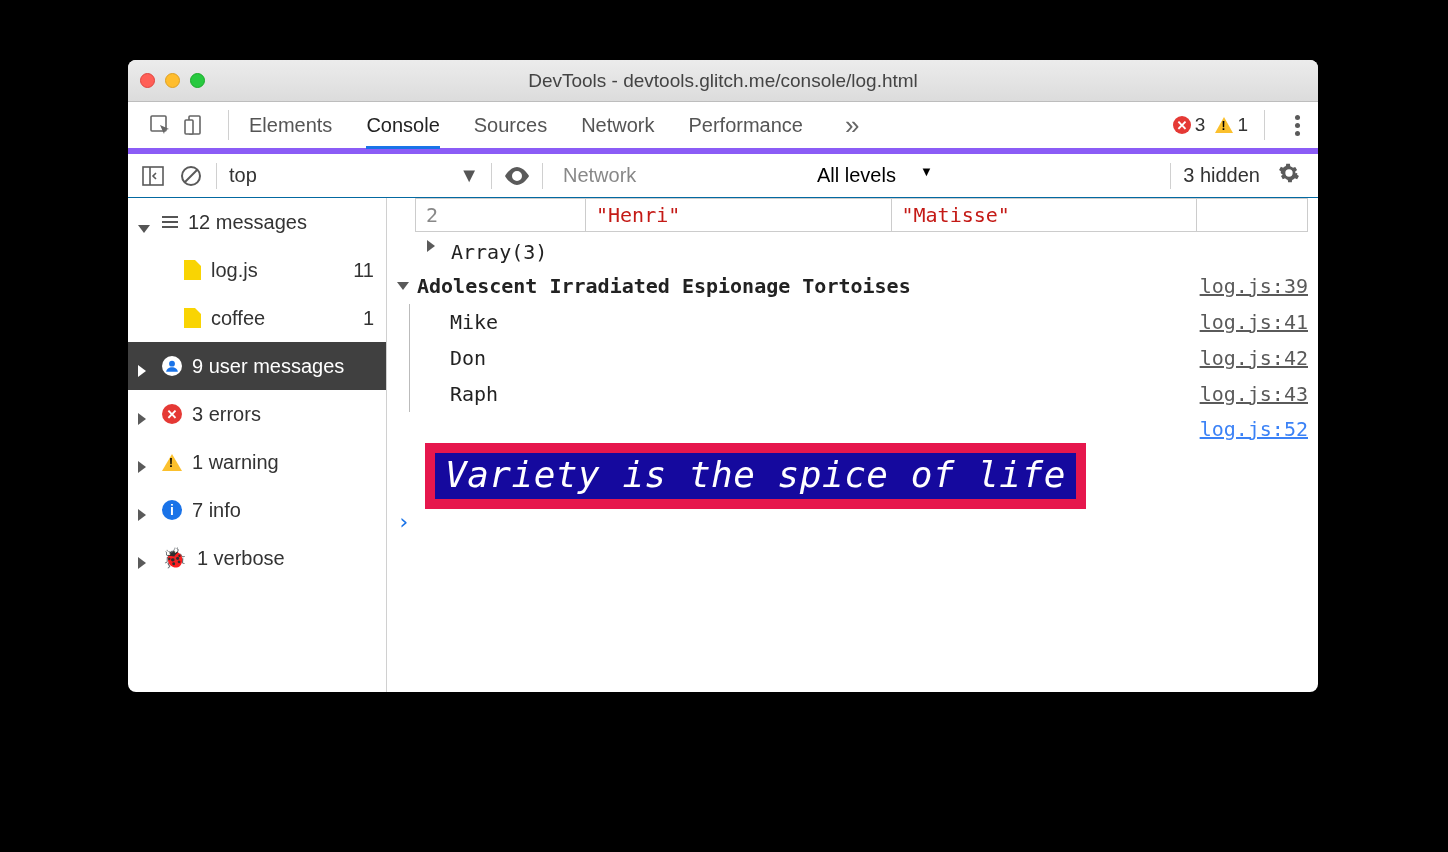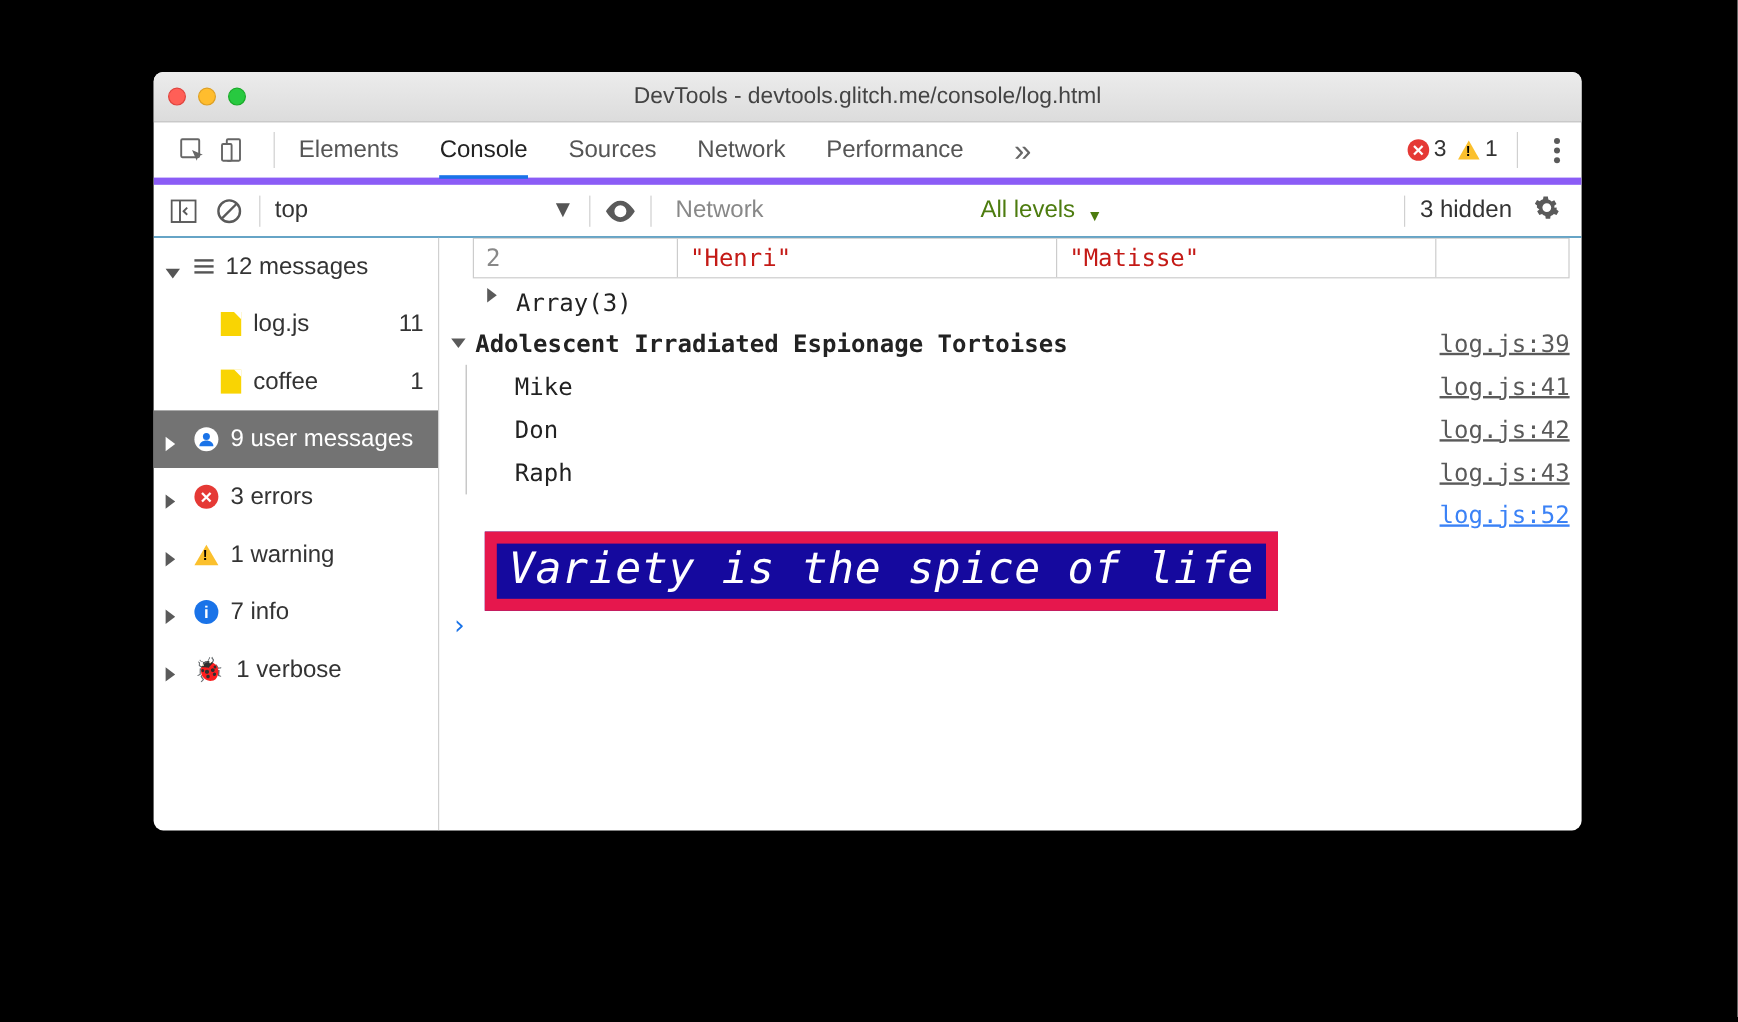--- a/index.html
+++ b/index.html
@@ -29,28 +29,28 @@
   .kebab{display:flex;flex-direction:column;gap:3px;padding-left:14px}
   .kebab span{width:5px;height:5px;background:#5a5a5a;border-radius:50%}
   
   .filterbar{height:44px;border-bottom:1px solid #0369a1;display:flex;align-items:center;padding:0 12px;gap:12px}
   .fb-ic{width:26px;color:#5a5a5a;display:flex;align-items:center;justify-content:center}
   .fb-sep{width:1px;height:26px;background:#d0d0d0}
   .ctxsel{display:flex;align-items:center;gap:6px;color:#333;width:250px}
   .ctxsel .chev{margin-left:auto;color:#555}
   .eye{color:#5a5a5a}
   .filter-in{flex:0 0 250px;color:#888;background:#fff;padding:4px 8px}
-  .levels{color:#4d7c0f;display:flex;align-items:flex-end;gap:10px}
+  .levels{color:#000000;display:flex;align-items:flex-start;gap:24px}
   .hidden-ct{color:#333;white-space:nowrap}
   .gear{color:#555;padding:0 6px}
   
   .content{flex:1;display:flex;overflow:hidden}
-  .sidebar{width:238px;border-right:1px solid #d0d0d0;overflow:auto}
+  .sidebar{width:259px;border-right:1px solid #d0d0d0;overflow:auto}
   .side-row{display:flex;align-items:center;height:48px;padding:0 12px 0 10px;gap:10px}
-  .side-row.selected{background:#737373;color:#fff}
+  .side-row.selected{background:#404040;color:#fff}
   .side-row.sub{padding-left:56px}
   .arrow{width:14px;height:14px}
   .ct{margin-left:auto}
   .file-ic{width:17px;height:20px;background:#f9d403;position:relative}
   .file-ic::before{content:"";position:absolute;right:0;top:0;border-left:6px solid transparent;border-top:6px solid #fff}
   .user-ic{width:20px;height:20px;background:#fff;border-radius:50%;display:flex;align-items:center;justify-content:center}
   .user-ic svg{fill:#1a73e8}
   .info-ic{width:20px;height:20px;background:#1a73e8;border-radius:50%;color:#fff;font-weight:bold;font-size:14px;display:flex;align-items:center;justify-content:center}
   .bug-ic{color:#333;font-size:20px}
   .s-err{width:20px;height:20px;background:#e53935;border-radius:50%;color:#fff;font-weight:bold;font-size:13px;display:flex;align-items:center;justify-content:center}

